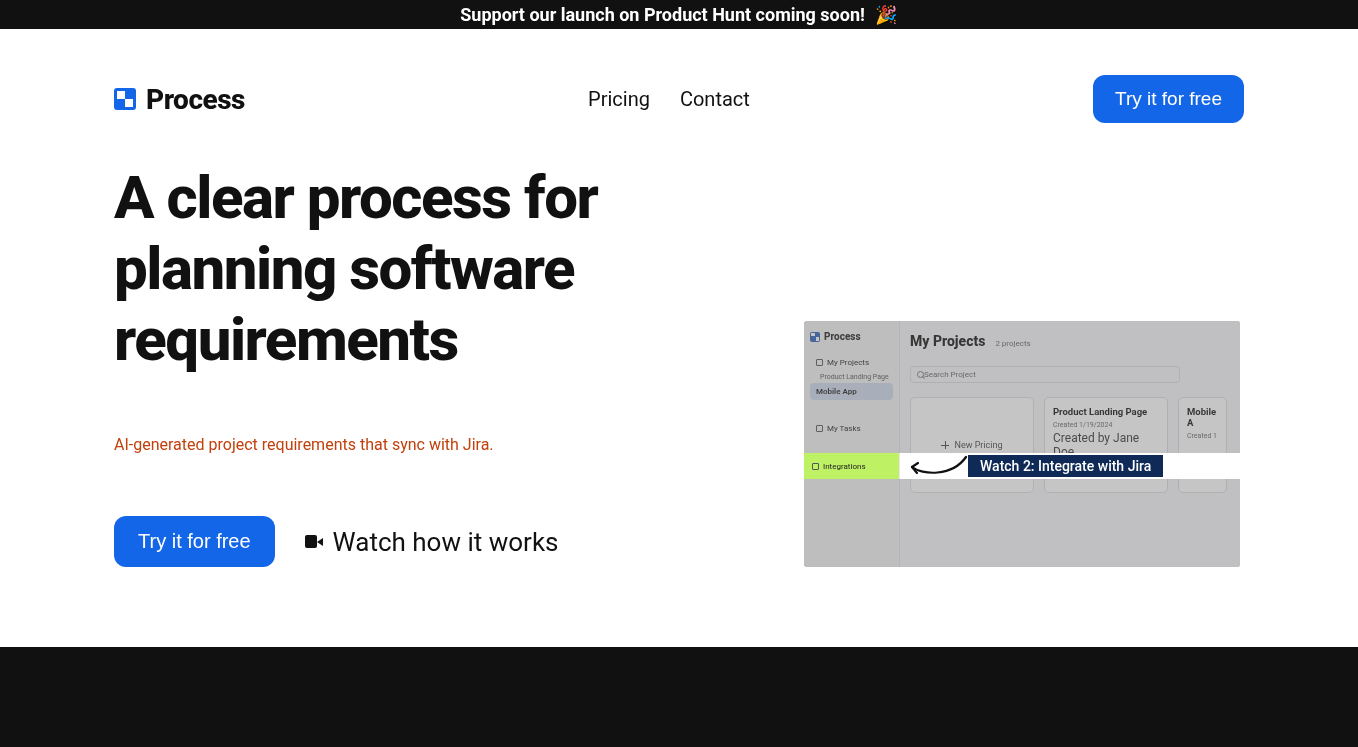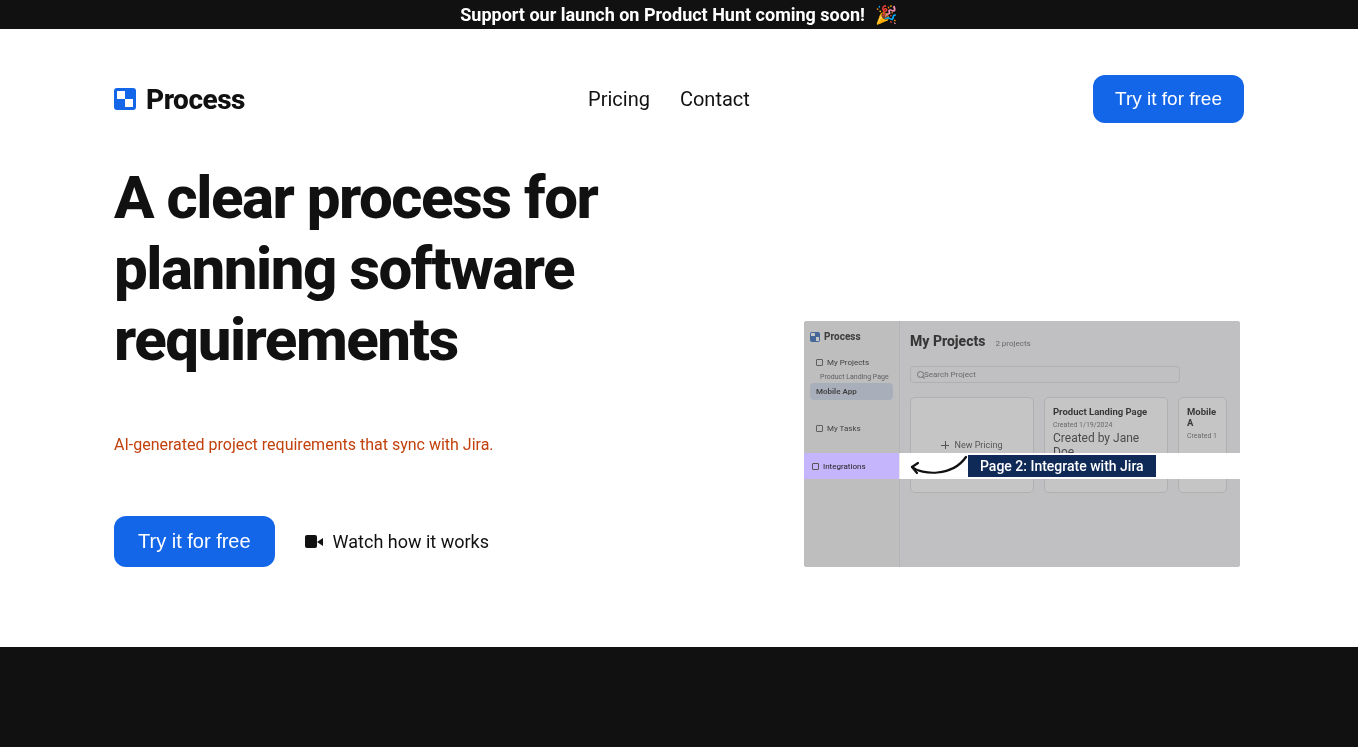--- a/index.html
+++ b/index.html
@@ -49,21 +49,21 @@
     
     .hero { display: flex; align-items: flex-end; gap: 40px; padding-top: 10px; padding-bottom: 40px; }
     .hero-left { flex: 1 1 58%; max-width: 660px; }
     .hero-right { flex: 0 0 440px; }
 
     .hero h1 { font-size: 60px; line-height: 1.18; font-weight: 800; letter-spacing: -1.5px; }
     .hero p.sub { font-size: 16px; color: #c2410c; margin-top: 60px; }
 
     .hero-ctas { display: flex; align-items: center; gap: 30px; margin-top: 62px; }
 
-    .watch { display: flex; align-items: center; gap: 10px; font-size: 18px; cursor: pointer; }
+    .watch { display: flex; align-items: center; gap: 10px; font-size: 26px; cursor: pointer; }
     .video-icon {
       width: 18px; height: 13px; position: relative; display: inline-block;
     }
     .video-icon::before {
       content: ""; position: absolute; left: 0; top: 0; width: 12px; height: 13px; background: #111; border-radius: 2px;
     }
     .video-icon::after {
       content: ""; position: absolute; right: 0; top: 2.5px; width: 0; height: 0;
       border-top: 4px solid transparent; border-bottom: 4px solid transparent; border-right: 6px solid #111;
     }
@@ -117,21 +117,21 @@
       pointer-events: none;
     }
 
     
     .step-strip {
       position: absolute; left: 0; right: 0; top: 132px; height: 26px; background: #fff; z-index: 3;
       display: flex; align-items: center;
     }
     .step-strip .side-slot {
       width: 96px; height: 100%; display: flex; align-items: center; gap: 4px; padding-left: 8px;
-      font-size: 8px; color: #222; border-right: 1px solid #eaeaec; background:#c4b5fd;
+      font-size: 8px; color: #222; border-right: 1px solid #eaeaec; background:#bef264;
     }
     .step-strip .side-slot .ic{width:7px;height:7px;border:1px solid #555;border-radius:1px;}
     .step-strip .arrow-area { position: relative; flex: 0 0 68px; height: 100%; }
     .step-strip svg.arrow { position: absolute; left: 2px; top: -2px; }
     .step-label {
       margin-left: 0px; background: #0f2a56; color: #fff; font-size: 14px; padding: 3px 12px;
       font-weight: 500;
     }
 
     
@@ -235,20 +235,20 @@
           <div class="side-slot">
             <span class="ic"></span>
             <span>Integrations</span>
           </div>
           <div class="arrow-area">
             <svg class="arrow" width="70" height="30" viewBox="0 0 70 30">
               <path d="M64 6 C 50 26, 20 24, 10 16" stroke="#111" stroke-width="2.2" fill="none" stroke-linecap="round"></path>
               <path d="M10 16 L16 12 M10 16 L15 22" stroke="#111" stroke-width="2.2" fill="none" stroke-linecap="round"></path>
             </svg>
           </div>
-          <div class="step-label">Page 2: Integrate with Jira</div>
+          <div class="step-label">Watch 2: Integrate with Jira</div>
         </div>
       </div>
     </div>
   </section>
 </div>
 
 <div class="footer-band"></div>
 
 </body></html>

